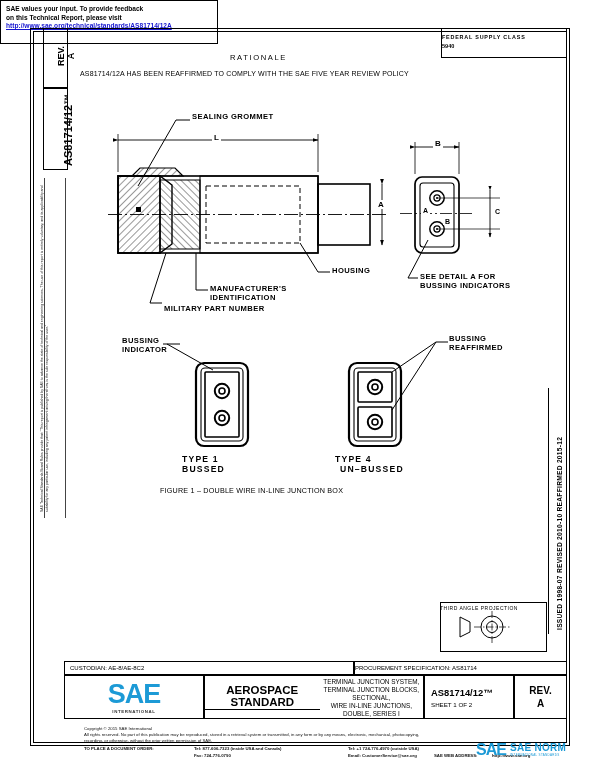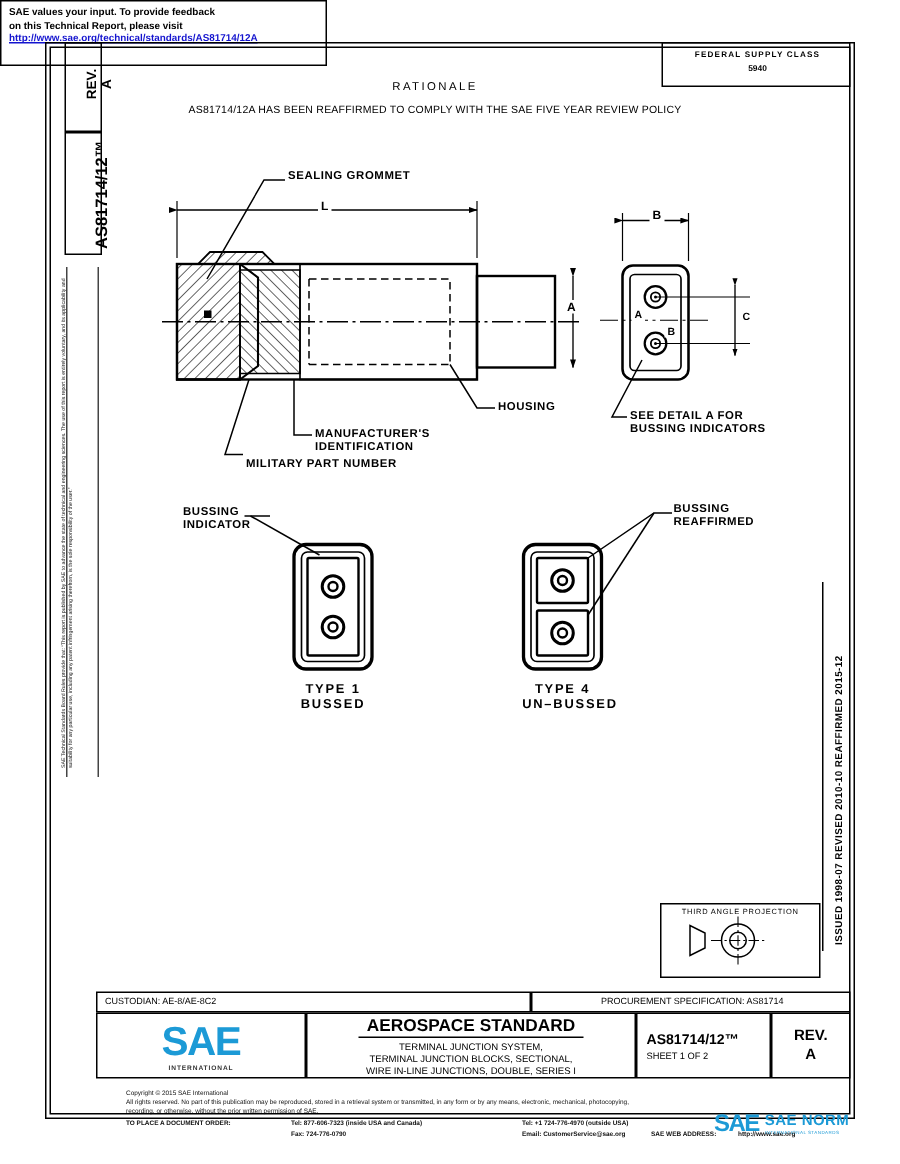--- a/index.html
+++ b/index.html
@@ -4,21 +4,21 @@
 <style>
   html,body{margin:0;padding:0;background:#fff;}
   body{width:600px;height:776px;position:relative;overflow:hidden;
        font-family:"Liberation Sans",sans-serif;color:#000;}
   .page{position:absolute;left:0;top:0;width:600px;height:776px;}
 
   
   .ln{position:absolute;background:#000;} .v{width:1px;}
   .box{position:absolute;border:1px solid #000;box-sizing:border-box;}
   .vtxt{position:absolute;transform-origin:0 0;white-space:nowrap;}
-  .c{position:absolute;text-align:center;}
+  .c{position:absolute;}
   .b{font-weight:bold;}
 
   
   #frame{left:30px;top:28px;width:540px;height:718px;border:1.6px solid #000;}
   #frameInner{left:33px;top:31px;width:534px;height:712px;border:0.8px solid #000;}
 
   
   .revcell{position:absolute;border:1px solid #000;box-sizing:border-box;}
 
   
@@ -213,20 +213,21 @@
   <div class="lbl" style="left:449px;top:334px;">
      <span>BUSSING</span><br>
      <span>REAFFIRMED</span>
   </div>
 
   <div class="c b" style="left:182px;top:454px;width:80px;font-size:8.6px;letter-spacing:1.2px;">TYPE 1</div>
   <div class="c b" style="left:182px;top:464px;width:80px;font-size:8.6px;letter-spacing:1.2px;">BUSSED</div>
   <div class="c b" style="left:335px;top:454px;width:80px;font-size:8.6px;letter-spacing:1.2px;">TYPE 4</div>
   <div class="c b" style="left:340px;top:464px;width:80px;font-size:8.6px;letter-spacing:1.2px;">UN–BUSSED</div>
 
+  <div class="c" style="left:160px;top:486px;width:280px;font-size:7.2px;letter-spacing:.2px;">FIGURE 1 – DOUBLE WIRE IN-LINE JUNCTION BOX</div>
 
   <div id="fb">
     <div>SAE values your input. To provide feedback</div>
     <div>on this Technical Report, please visit</div>
     <a href="#">http://www.sae.org/technical/standards/AS81714/12A</a>
   </div>
 
   <div class="box" style="left:440px;top:602px;width:107px;height:50px;"></div>
   <div class="c" style="left:440px;top:605px;width:107px;font-size:5px;letter-spacing:.5px;">THIRD ANGLE PROJECTION</div>
 
@@ -239,21 +240,21 @@
 
   <div class="tb" style="left:64px;top:675px;width:140px;height:44px;">
     <div style="text-align:center;">
       <div class="saelogo">
         <span>SAE</span>
       </div>
       <div class="saesub">INTERNATIONAL</div>
     </div>
   </div>
 
-  <div class="tb" style="left:204px;top:675px;width:220px;height:44px;flex-direction:column;justify-content:flex-start;padding-top:2px;">
+  <div class="tb" style="left:204px;top:675px;width:220px;height:44px;flex-direction:row;justify-content:flex-start;padding-top:2px;">
     <div class="b" style="font-size:11.5px;border-bottom:1.4px solid #000;padding:0 6px 1px 6px;margin-bottom:3px;">AEROSPACE STANDARD</div>
     <div style="font-size:6.4px;line-height:8px;">
       <div>TERMINAL JUNCTION SYSTEM,</div>
       <div>TERMINAL JUNCTION BLOCKS, SECTIONAL,</div>
       <div>WIRE IN-LINE JUNCTIONS, DOUBLE, SERIES I</div>
     </div>
   </div>
 
   <div class="tb" style="left:424px;top:675px;width:90px;height:44px;flex-direction:column;justify-content:center;align-items:flex-start;padding-left:6px;">
     <div class="b" style="font-size:9.4px;">AS81714/12™</div>

